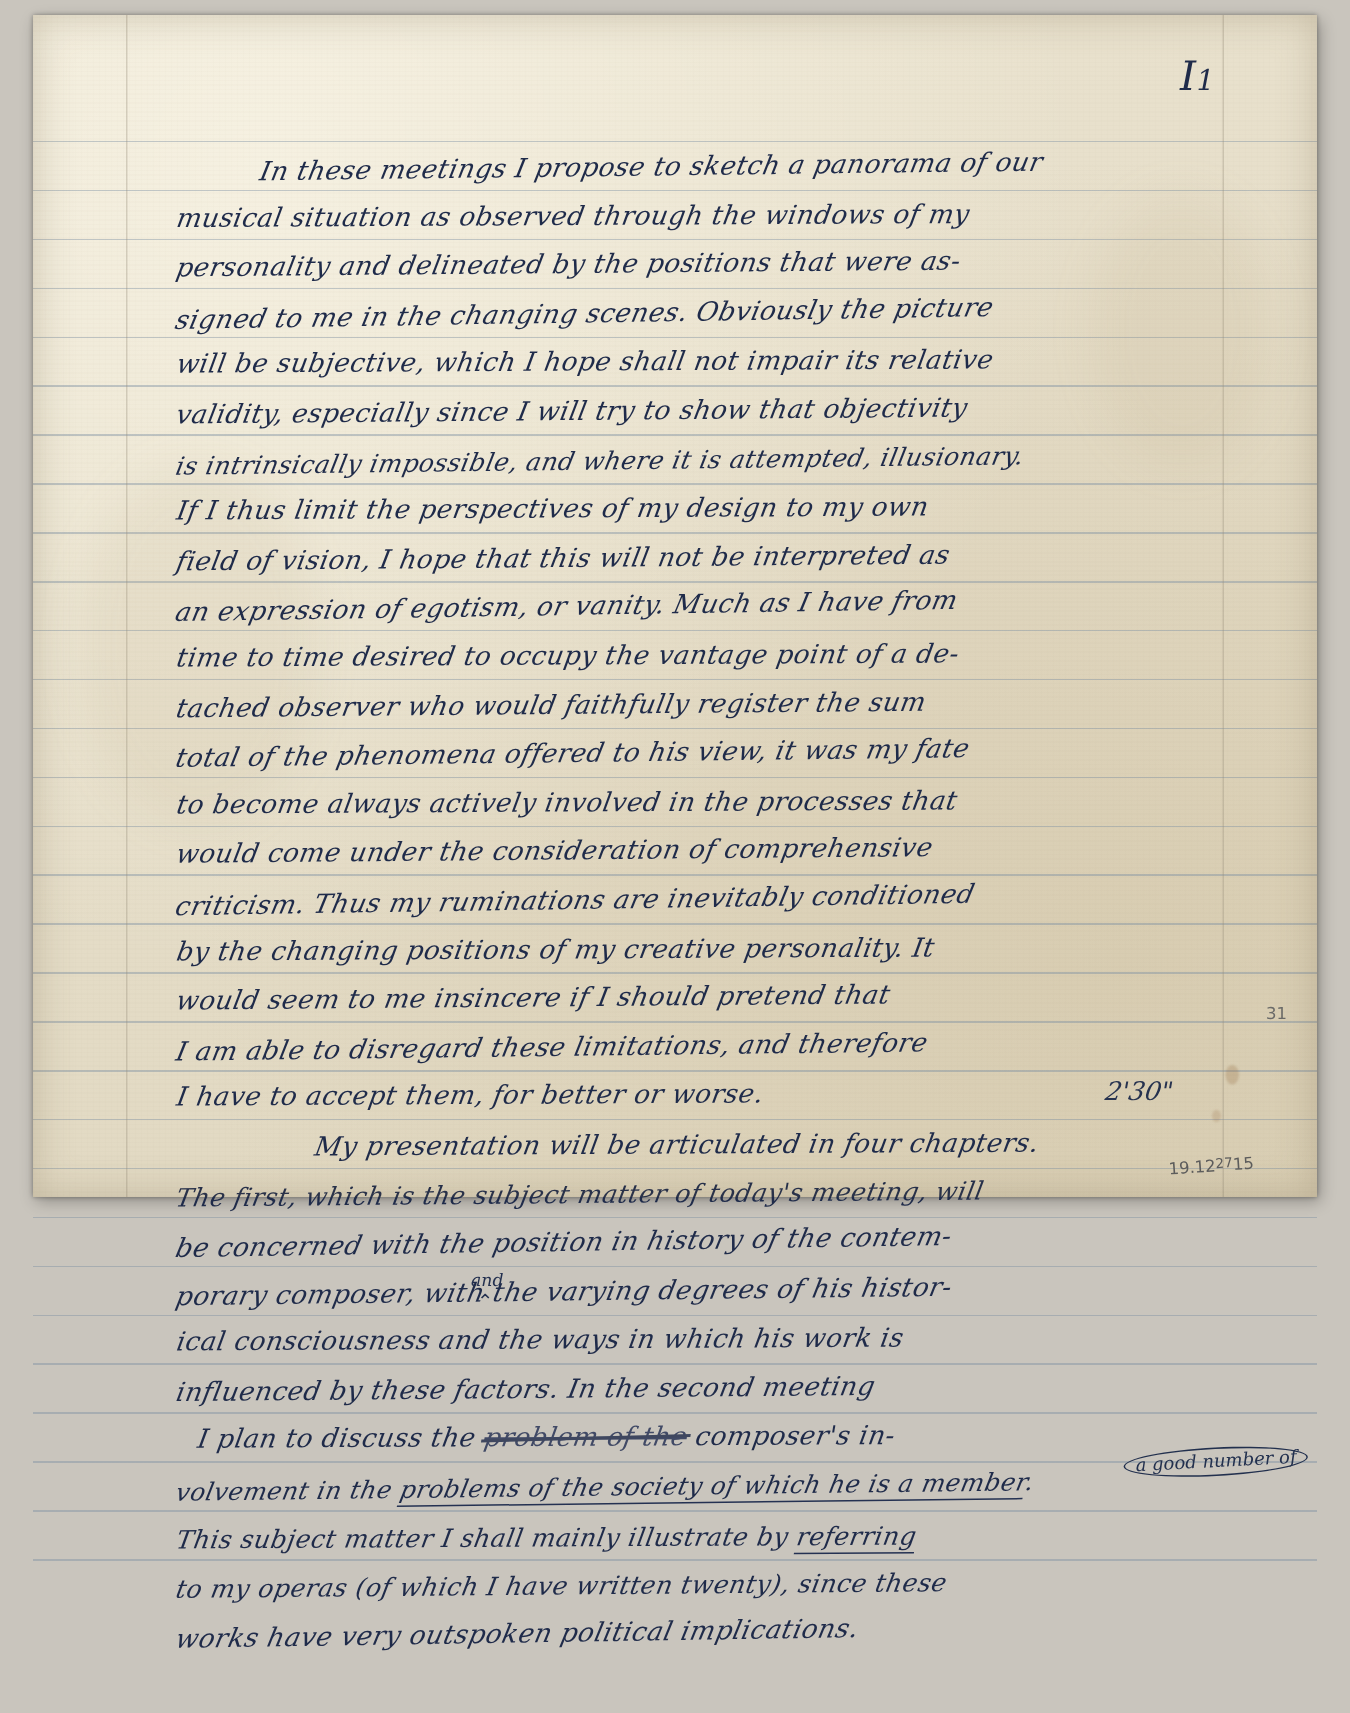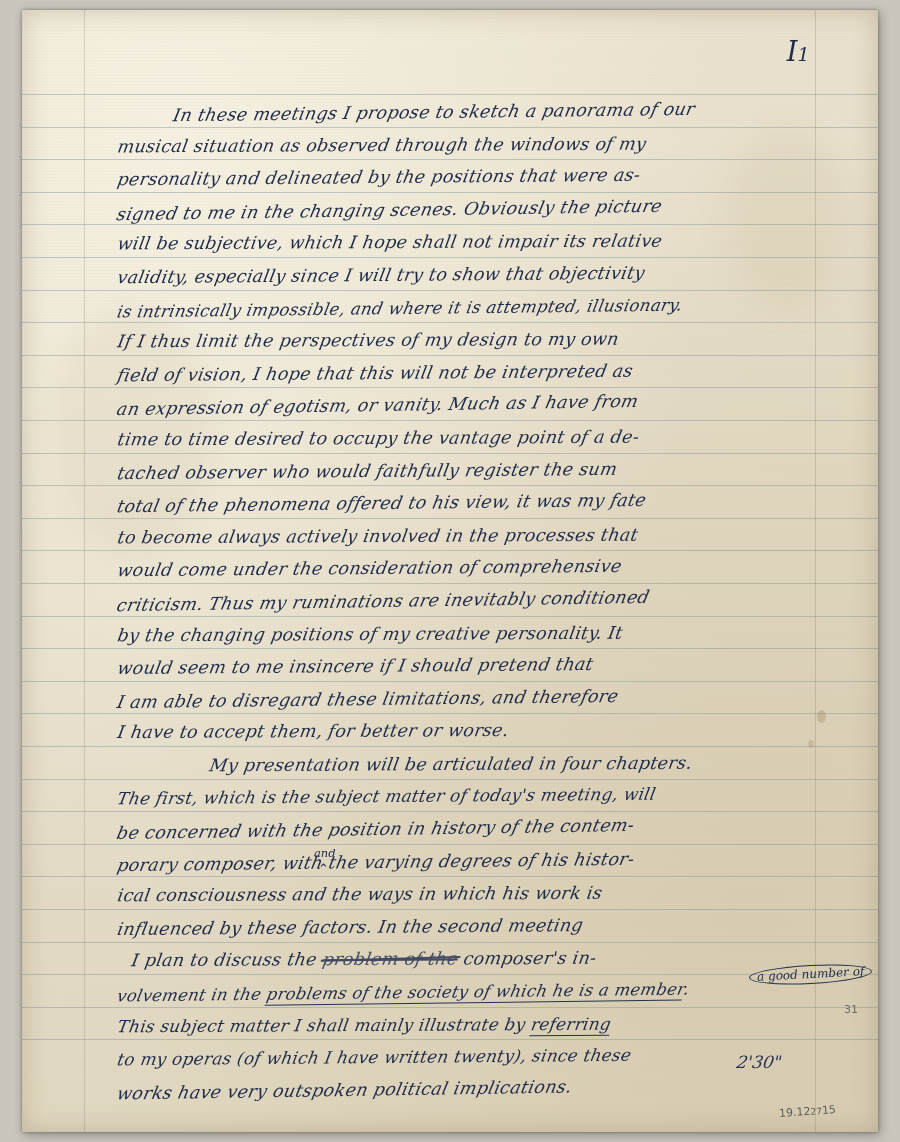--- a/index.html
+++ b/index.html
@@ -13,21 +13,21 @@
     font-family: "DejaVu Serif", serif;
     overflow: hidden;
   }
 
   
   #sheet {
     position: absolute;
     left: 22px;
     top: 10px;
     width: 856px;
-    height: 1122px;
+    height: 788px;
     background: #e9e2cf;
     background-image:
       radial-gradient(ellipse at 18% 12%, rgba(255,252,240,0.55), rgba(255,252,240,0) 55%),
       radial-gradient(ellipse at 85% 80%, rgba(205,190,158,0.45), rgba(205,190,158,0) 60%),
       linear-gradient(160deg, #ece5d2 0%, #e6dec9 45%, #ded5bd 100%);
     box-shadow: 0 0 3px rgba(0,0,0,0.35), 2px 3px 10px rgba(0,0,0,0.28);
   }
 
   
   #grain {

